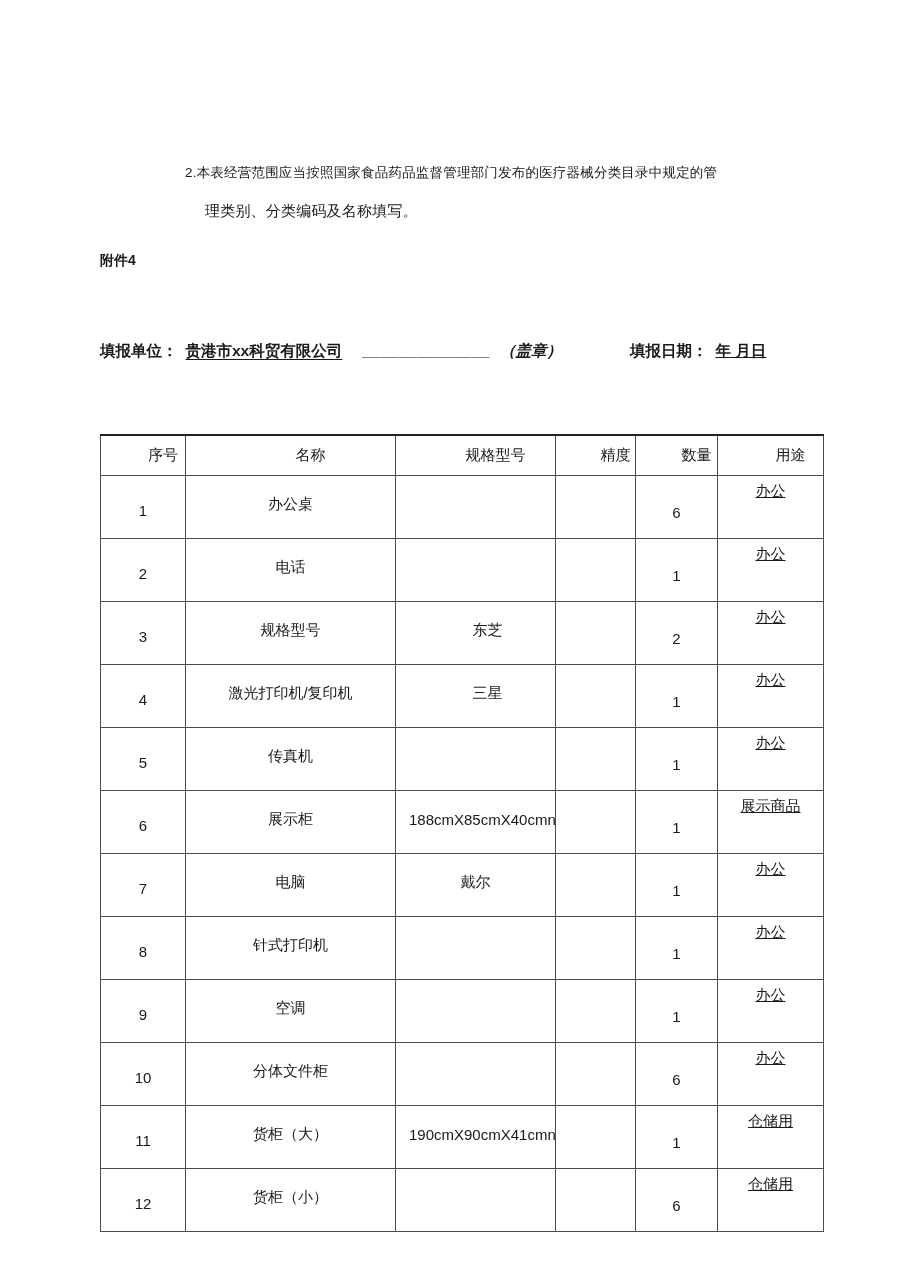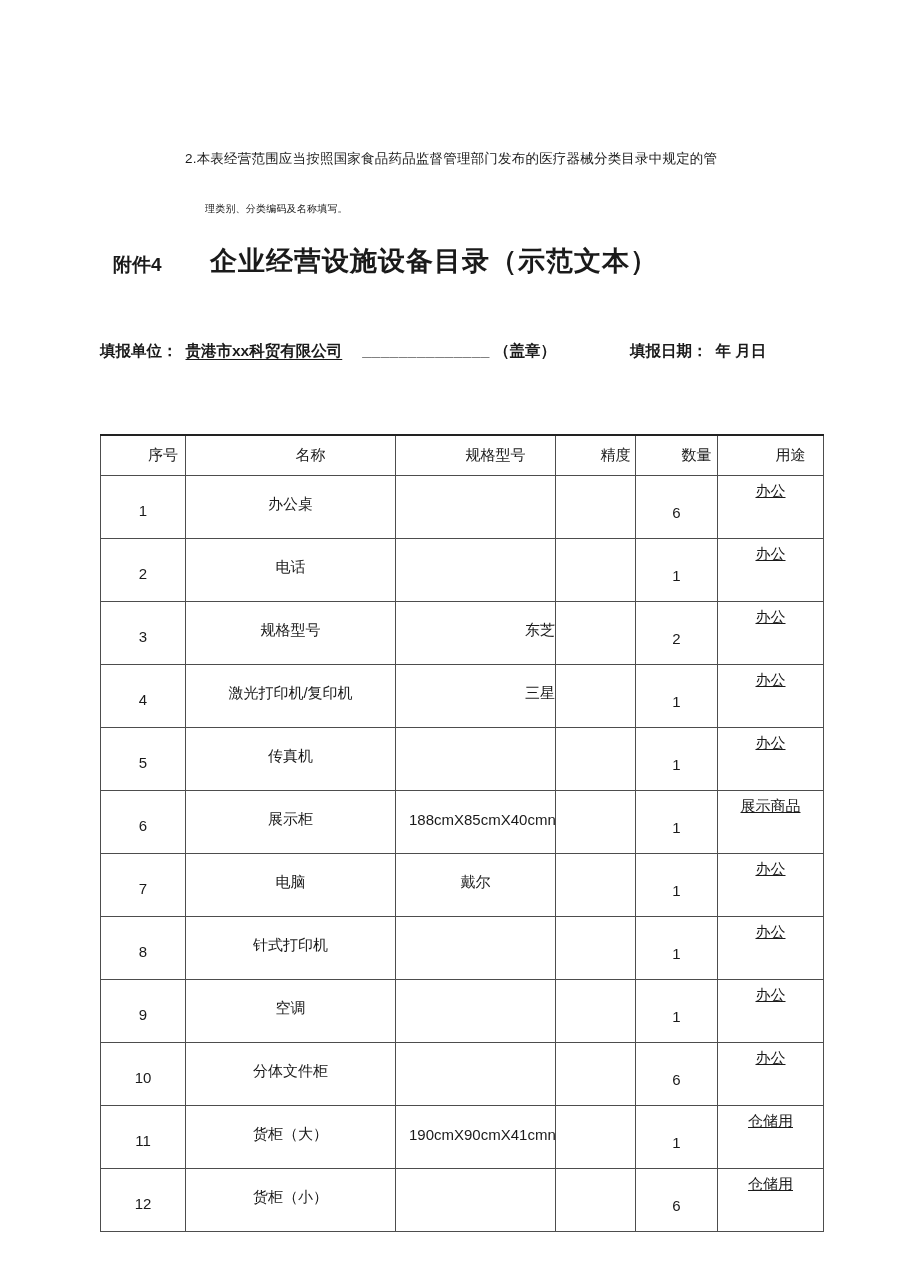--- a/index.html
+++ b/index.html
@@ -7,51 +7,51 @@
     width: 920px; height: 1266px;
     background: #ffffff;
     font-family: "Liberation Sans", sans-serif;
     color: #1a1a1a;
     position: relative;
     overflow: hidden;
   }
   .page { position: absolute; inset: 0; }
 
   .note-line1 {
-    position: absolute; left: 185px; top: 150px;
+    position: absolute; left: 185px; top: 164px;
     font-size: 13.5px; letter-spacing: 0.2px; white-space: nowrap; text-align: center;
   }
   .note-line2 {
     position: absolute; left: 205px; top: 202px;
-    font-size: 10px; letter-spacing: 0.2px; white-space: nowrap;
+    font-size: 15px; letter-spacing: 0.2px; white-space: nowrap;
   }
 
   .attachment-label {
     position: absolute; left: 100px; top: 252px;
-    font-size: 19px; font-weight: bold; white-space: nowrap; margin-left: 13px;
+    font-size: 14px; font-weight: bold; white-space: nowrap;
   }
   .page-title {
     position: absolute; left: 210px; top: 243px;
     font-size: 27px; font-weight: bold; letter-spacing: 1px; white-space: nowrap;
   }
 
   .form-line {
     position: absolute; top: 341px;
     font-size: 15.5px; font-weight: bold; white-space: nowrap;
   }
   .form-unit { left: 100px; }
   .form-date { left: 630px; }
   .unit-value {
     text-decoration: underline;
     text-underline-offset: 3px;
     margin-left: 8px;
   }
   .unit-blank { margin-left: 20px; letter-spacing: 0.5px; }
-  .seal { margin-left: 4px; }
-  .date-value { margin-left: 8px; }
+  .seal { margin-left: 10px; font-style: italic; }
+  .date-value { margin-left: 8px; text-decoration: underline; }
 
   table.equipment {
     position: absolute; left: 100px; top: 434px;
     width: 723px;
     border-collapse: collapse;
     table-layout: fixed;
     border: 1px solid #3c3c3c;
     border-top: 2px solid #222222;
   }
   .equipment th, .equipment td {
@@ -61,36 +61,35 @@
     text-align: center;
     padding: 0;
     overflow: visible;
   }
   .equipment thead th { height: 39px; vertical-align: middle; padding-left: 40px; }
   .equipment tbody td { height: 52px; }
 
   td.col-no   { vertical-align: middle; padding-top: 6px; }
   td.col-name { vertical-align: middle; padding-bottom: 6px; }
   td.col-spec { vertical-align: middle; padding-bottom: 6px; }
-  td.col-spec.spec-left { text-align: right; padding-left: 24px; }
+  td.col-spec.spec-left { text-align: center; padding-left: 24px; }
   td.col-spec.spec-fill { text-align: right; padding-left: 13px; white-space: nowrap; }
   td.col-precision { vertical-align: middle; }
   td.col-qty  { vertical-align: middle; padding-top: 10px; }
   td.col-use  { vertical-align: top; padding-top: 6px; text-decoration: underline; }
 </style>
 </head>
 <body>
 
 <div class="page">
 
   <div class="note-line1">2.本表经营范围应当按照国家食品药品监督管理部门发布的医疗器械分类目录中规定的管</div>
   <div class="note-line2">理类别、分类编码及名称填写。</div>
 
   <div class="attachment-label">附件4</div>
-  <div class="page-title">企业经营设施设备目录（示范文本）</div>
 
   <div class="form-line form-unit">
     <span>填报单位：</span><span class="unit-value">贵港市xx科贸有限公司</span><span class="unit-blank">______________</span><span class="seal">（盖章）</span>
   </div>
 
   <div class="form-line form-date">
     <span>填报日期：</span><span class="date-value">年 月日</span>
   </div>
 
   <table class="equipment">

